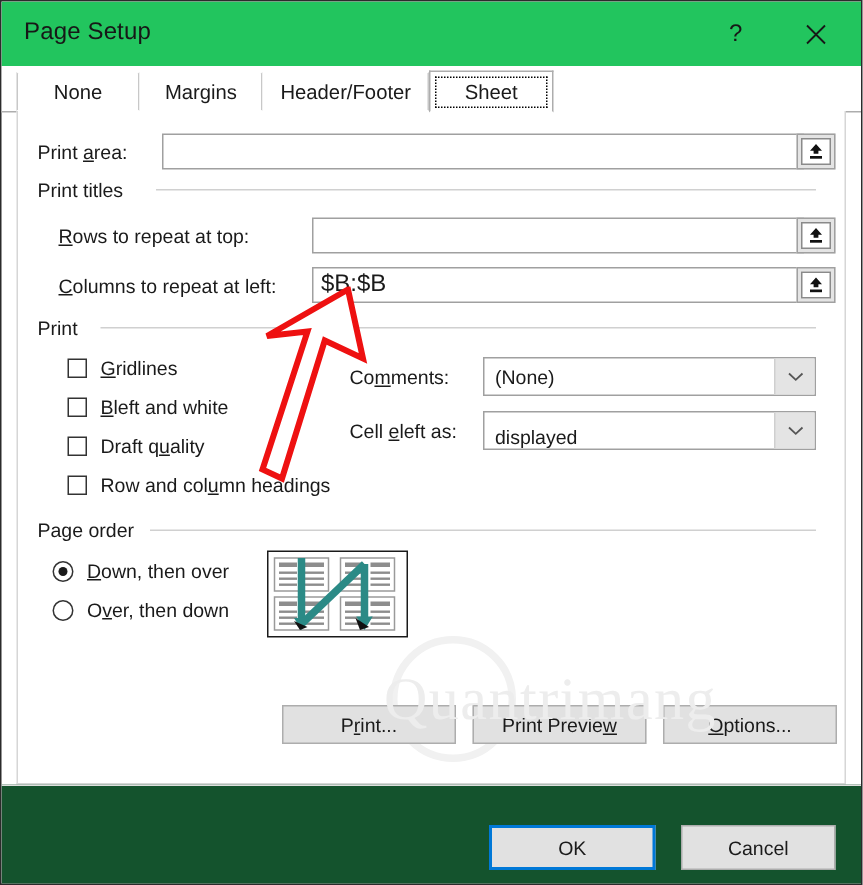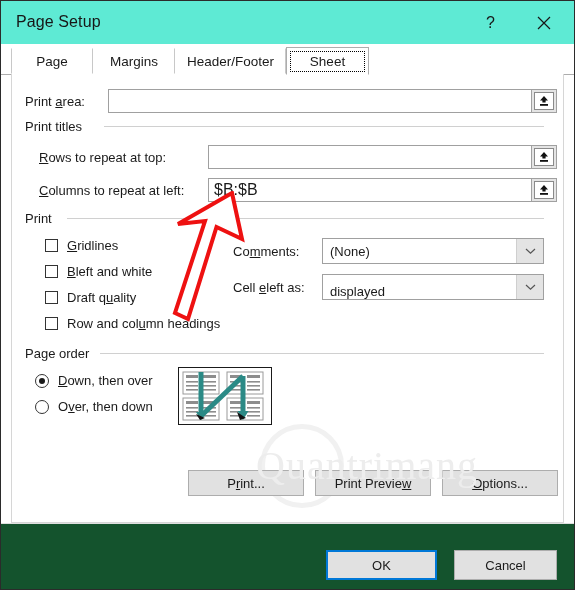--- a/index.html
+++ b/index.html
@@ -27,21 +27,21 @@
     background: #ffffff;
     overflow: hidden;
   }
 
   
   .titlebar {
     position: absolute;
     left: 0; top: 0;
     width: 573px;
     height: 43px;
-    background: #5eead4;
+    background: #22c55e;
   }
   .title-text {
     position: absolute;
     left: 15px;
     top: 12px;
     font-size: 16px;
     color: #171717;
     letter-spacing: .1px;
   }
   .tb-btn {
@@ -316,21 +316,21 @@
     </div>
     <div class="tb-btn tb-close">
       <svg width="16" height="16" viewBox="0 0 16 16">
         <path d="M2 2 L14 14 M14 2 L2 14" stroke="#171717" stroke-width="1.2" fill="none"></path>
       </svg>
     </div>
   </div>
 
   <div class="tabstrip">
     <div class="tab sep-left" style="left:10px; width:82px;">
-      <span>Page</span>
+      <span>None</span>
     </div>
     <div class="tab" style="left:92px; width:82px;">
       <span>Margins</span>
     </div>
     <div class="tab" style="left:174px; width:111px;">
       <span>Header/Footer</span>
     </div>
     <div class="tab active" style="left:285px; width:83px;">
       <span>Sheet</span>
       <span class="focusring"></span>

